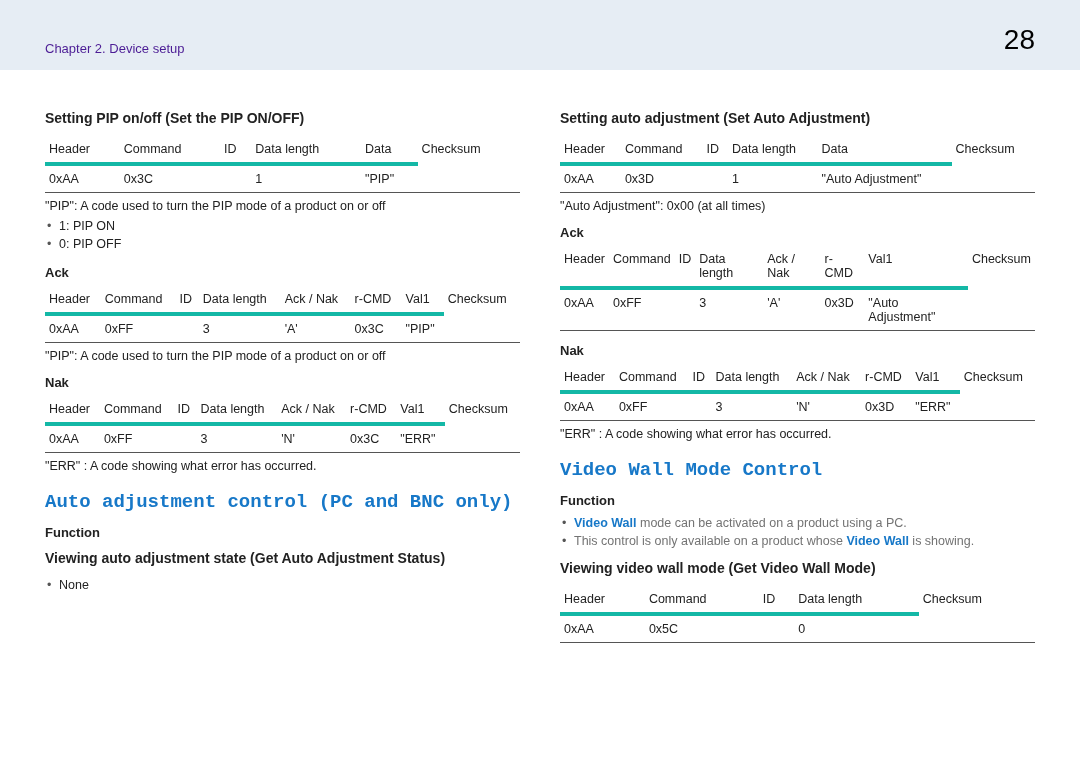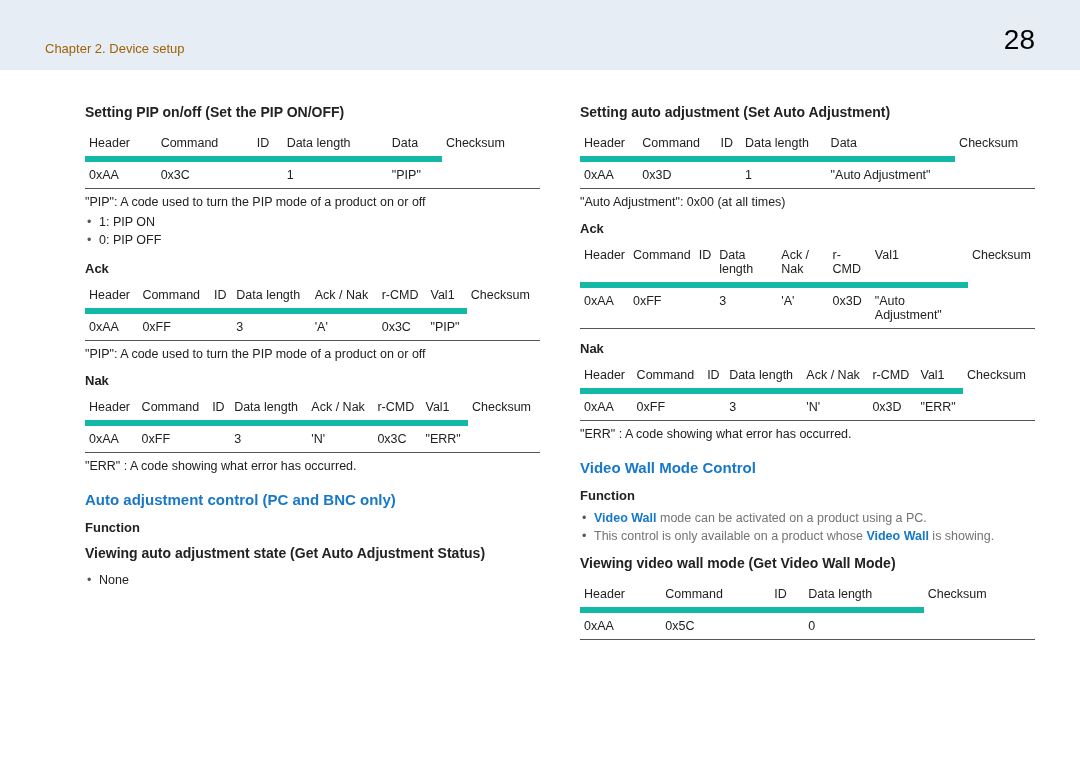--- a/index.html
+++ b/index.html
@@ -1,26 +1,26 @@
 <!DOCTYPE html>
 <html><head>
 <meta charset="utf-8">
 <style>
   * { box-sizing: border-box; margin: 0; padding: 0; }
   body { font-family: Arial, Helvetica, sans-serif; background: #fff; color: #222; font-size: 13px; width: 1080px; }
   .topbar { background: #e6edf4; height: 70px; display: flex; align-items: flex-end; justify-content: space-between; padding: 0 45px 14px 45px; }
-  .chapter { color: #a16207; font-size: 13px; }
+  .chapter { color: #4c1d95; font-size: 13px; }
   .pagenum { color: #000000; font-size: 28px; font-weight: 400; }
-  .page { display: flex; padding: 24px 45px 40px 45px; gap: 40px; margin-left: 40px; }
+  .page { display: flex; padding: 30px 45px 40px 45px; gap: 40px; }
   .col { flex: 1; }
   h3 { font-size: 14px; font-weight: 700; margin-bottom: 10px; margin-top: 10px; }
   h4 { font-size: 13px; font-weight: 700; margin-top: 12px; margin-bottom: 6px; }
-  h2.blue { color: #1778c8; font-size: 15px; font-weight: 700; margin-top: 18px; margin-bottom: 8px; }
+  h2.blue { color: #1778c8; font-size: 19px; font-weight: 700; margin-top: 18px; margin-bottom: 8px; font-family: Liberation Mono, monospace; }
   table { width: 100%; border-collapse: collapse; font-size: 12.5px; margin-bottom: 6px; }
-  th { text-align: left; font-weight: 400; padding: 6px 4px; border-bottom: 6px solid #14b8a6; vertical-align: top; }
+  th { text-align: left; font-weight: 400; padding: 6px 4px; border-bottom: 4px solid #14b8a6; vertical-align: top; }
   td { padding: 6px 4px; border-bottom: 1px solid #555; vertical-align: top; }
   .note { font-size: 12.5px; margin: 4px 0; }
   ul { list-style: none; padding-left: 0; margin: 4px 0; }
   ul li { font-size: 12.5px; padding: 2px 0 2px 14px; position: relative; }
   ul li:before { content: "•"; position: absolute; left: 2px; color: #555; }
   .bold-inline { color: #1778c8; font-weight: 700; }
   .plain { color: #737373; }
 </style>
 </head>
 <body>

